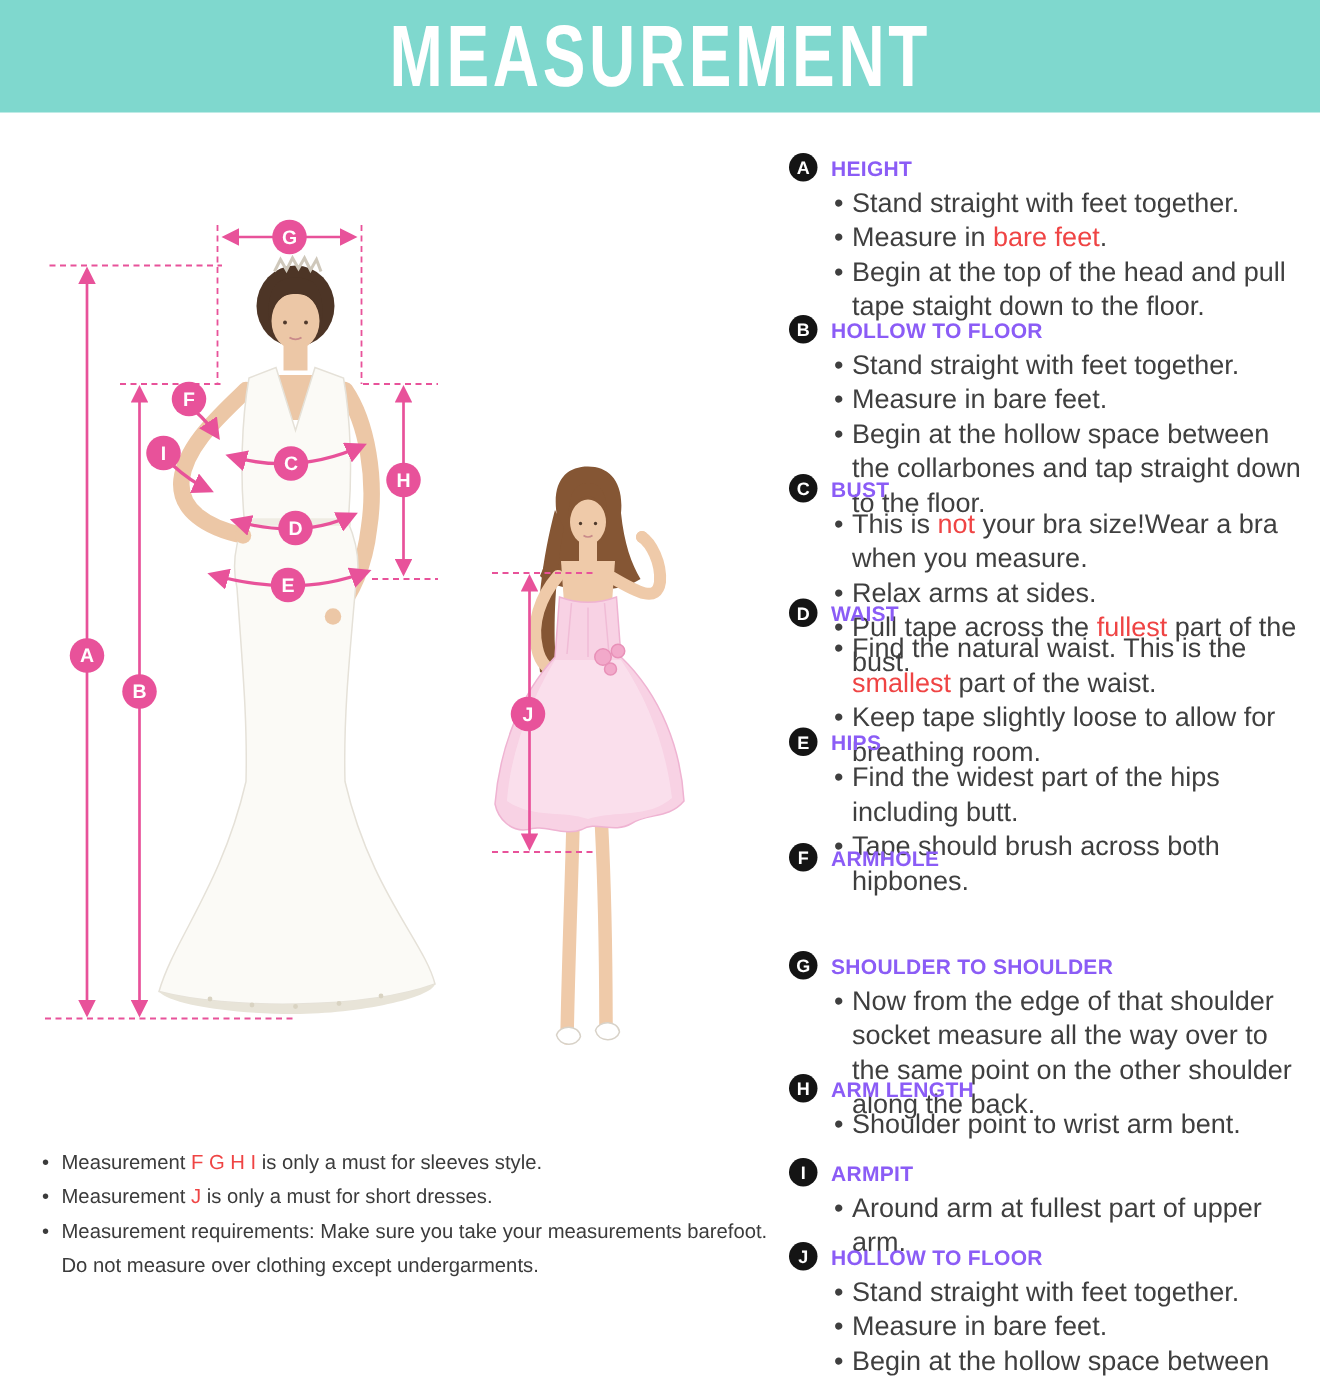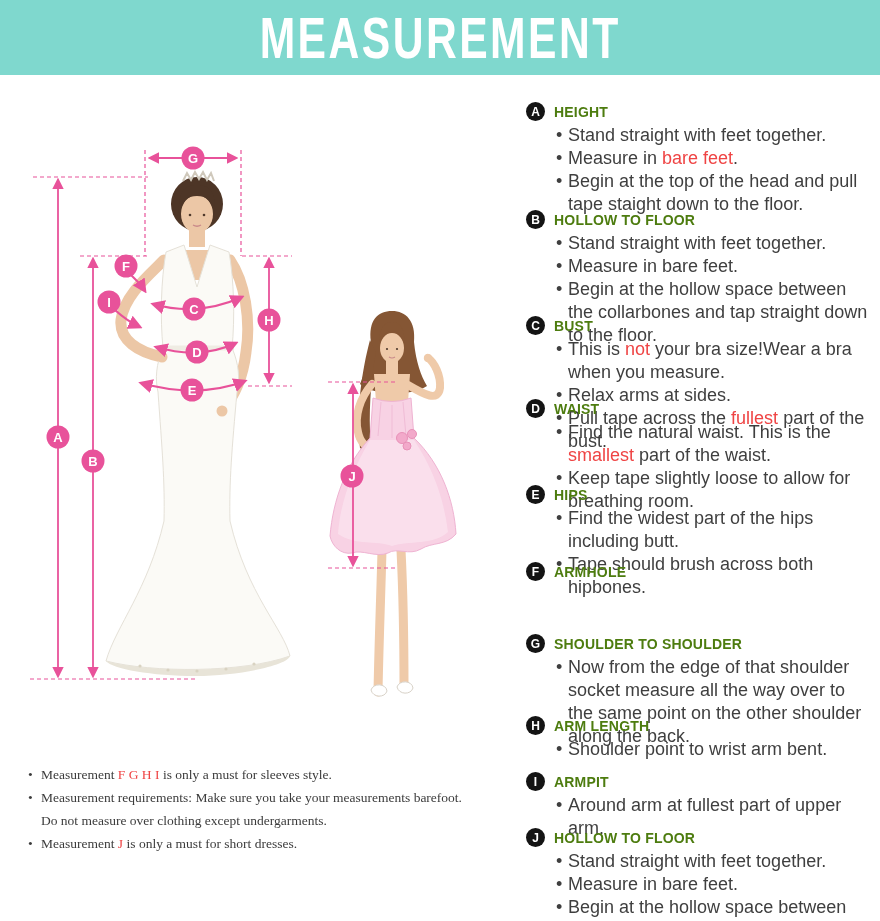--- a/index.html
+++ b/index.html
@@ -19,33 +19,33 @@
   
   .diagram-svg{position:absolute;left:0;top:80px;}
   
   .m-item{position:absolute;left:526px;width:350px;}
   .m-hd{display:flex;align-items:center;gap:9px;}
   .m-badge{
     flex:0 0 19px;width:19px;height:19px;border-radius:50%;
     background:#141414;color:#fff;font-size:12px;font-weight:bold;
     display:flex;align-items:center;justify-content:center;
   }
-  .m-title{font-size:14px;font-weight:bold;color:#4d7c0f;letter-spacing:.2px;}
+  .m-title{font-size:14px;font-weight:bold;color:#8b5cf6;letter-spacing:.2px;}
   .m-item ul{
     list-style:none;margin:3px 0 0 30px;padding:0;width:318px;
     font-size:18px;color:#3f3f3f;line-height:23px;
   }
   .m-item li{position:relative;padding-left:12px;}
   .m-item li::before{content:"•";position:absolute;left:0;color:#3f3f3f;}
   .pink{color:#ef4444;}
   
   #notes{position:absolute;left:28px;top:763px;width:505px;}
   #notes ul{
     list-style:none;margin:0;padding:0;
-    font-size:13.5px;color:#3b3b3b;line-height:23px;font-family:Liberation Serif, serif;
+    font-size:13.5px;color:#3b3b3b;line-height:23px;
   }
   #notes li{position:relative;padding-left:13px;}
   #notes li::before{content:"•";position:absolute;left:0;color:#3b3b3b;}
 </style>
 </head>
 <body>
 
 <header class="banner">
   <h1>MEASUREMENT</h1>
 </header>
@@ -293,16 +293,16 @@
   <ul>
       <li>Stand straight with feet together.</li>
       <li>Measure in bare feet.</li>
       <li>Begin at the hollow space between the collarbones and pull tape straight down to the your leg hem you want.</li>
     </ul>
 </section>
 
 <div id="notes">
   <ul>
       <li>Measurement <span class="pink">F G H I</span> is only a must for sleeves style.</li>
+      <li>Measurement <span class="pink">J</span> is only a must for short dresses.</li>
       <li>Measurement requirements: Make sure you take your measurements barefoot.<br>Do not measure over clothing except undergarments.</li>
-      <li>Measurement <span class="pink">J</span> is only a must for short dresses.</li>
     </ul>
 </div>
 
 </body></html>

